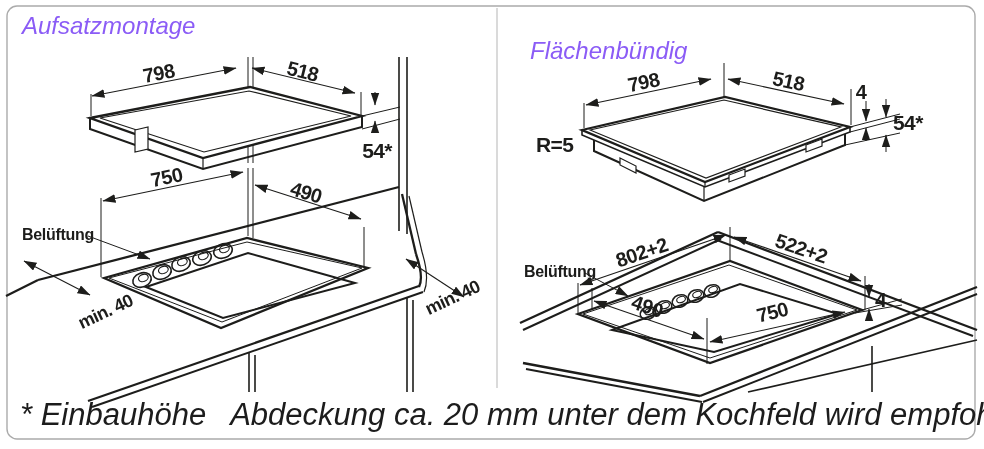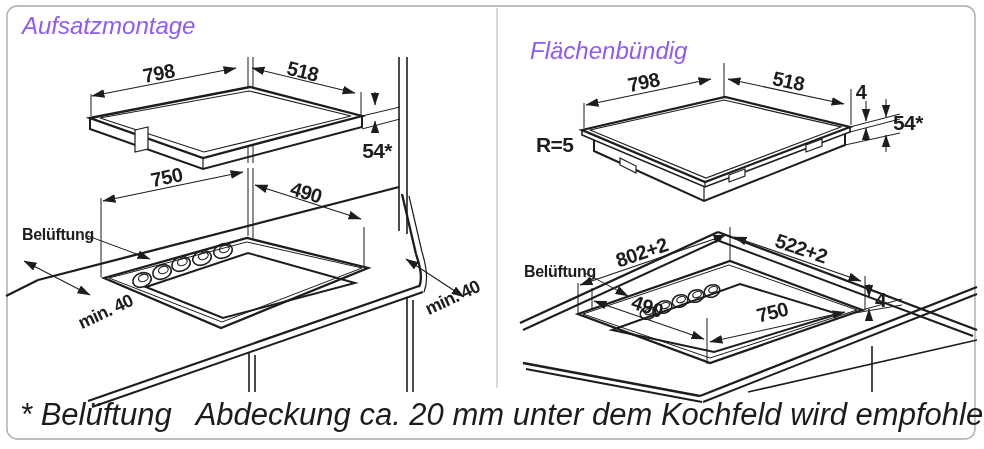--- a/index.html
+++ b/index.html
@@ -250,16 +250,16 @@
         <line x1="748" y1="392" x2="977" y2="340"></line>
       </g>
     </g>
   </g>
 </svg>
 
 <div class="title title-left">Aufsatzmontage</div>
 <div class="title title-right">Flächenbündig</div>
 
 <div class="footnote">
-  <span>* Belüftung</span><span class="gap"></span><span>Abdeckung ca. 20 mm unter dem Kochfeld wird empfohlen</span>
+  <span>* Einbauhöhe</span><span class="gap"></span><span>Abdeckung ca. 20 mm unter dem Kochfeld wird empfohlen</span>
 </div>
 
 </div>
 
 </body></html>

